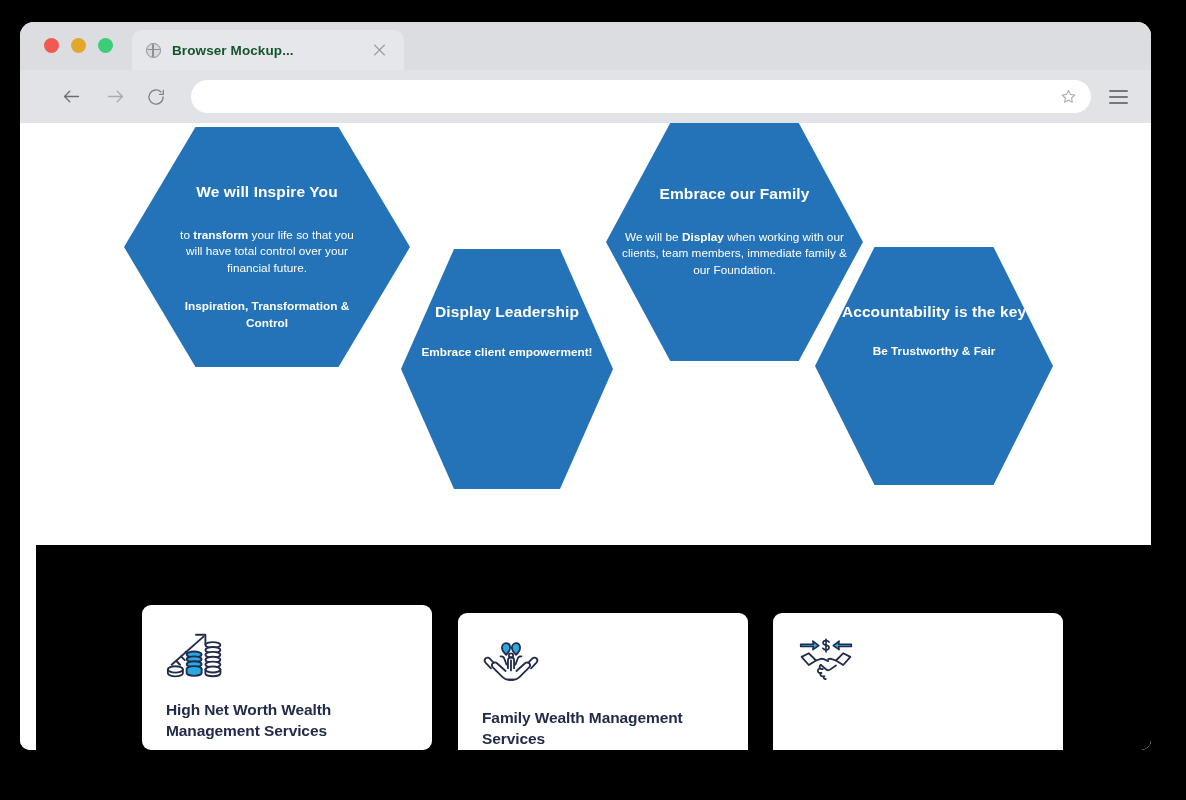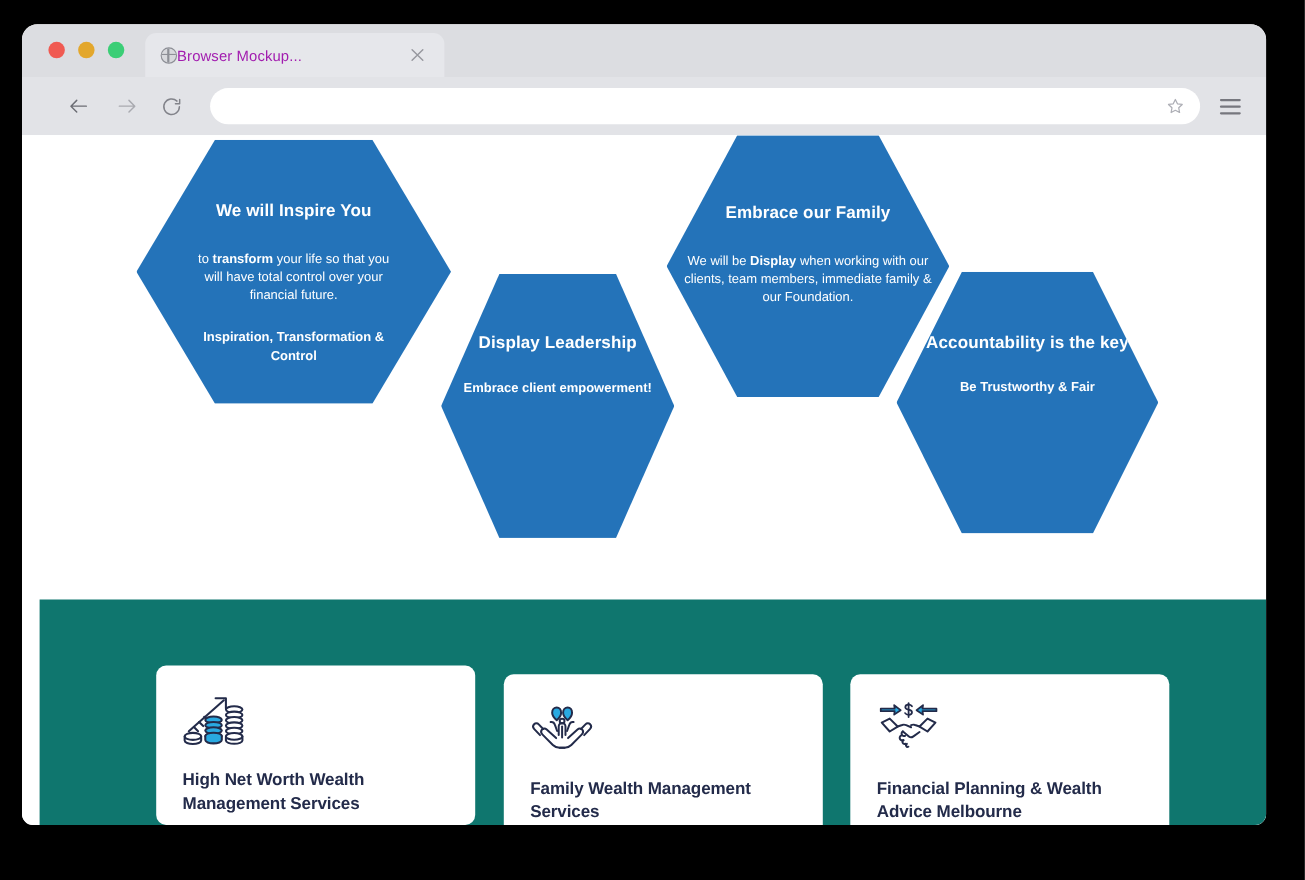--- a/index.html
+++ b/index.html
@@ -63,26 +63,27 @@
     content: "";
     position: absolute; left: 5px; top: -1px;
     width: 1.6px; height: 16px; background: #8d8f96;
   }
   .tab-favicon::after {
     content: "";
     position: absolute; left: -2px; top: 5.2px;
     width: 18px; height: 1.6px; background: #8d8f96;
   }
   .tab-title {
-    margin-left: 0;
+    margin-left: 11px;
     font-size: 13.5px;
-    color: #a21caf;
+    color: #14532d;
     white-space: nowrap;
     overflow: hidden;
     letter-spacing: .1px;
+    font-weight: bold;
   }
   .tab-close {
     position: absolute; right: 18px; top: 50%;
     transform: translateY(-50%);
     width: 13px; height: 13px;
     color: #96979e;
   }
   .tab-close svg { display: block; }
 
   
@@ -213,21 +214,21 @@
     width: 238px; height: 238px;
   }
   .hex-4 .hex-title { margin-top: 56px; }
   .hex-4 .hex-body  { margin-top: 26px; width: 228px; }
   .hex-4 .hex-tag   { margin-top: 21px; width: 210px; }
 
   
   .cards-band {
     position: absolute;
     left: 16px; right: 0; top: 422px; bottom: 0;
-    background: #0f766e;
+    background: #000000;
   }
   .card {
     position: absolute;
     background: #ffffff;
     border-radius: 9px;
     padding: 24px 24px 0 24px;
   }
   .card-1 { left: 106px; top: 60px; width: 290px; height: 145px; }
   .card-2 { left: 422px; top: 68px; width: 290px; height: 145px; }
   .card-3 { left: 737px; top: 68px; width: 290px; height: 145px; }
@@ -382,18 +383,17 @@
             <path d="M59 22l-8-4-8 8 8 5z"></path>
             <path d="M21 26l4.5-1.6c1.3-.5 2.7-.4 4 .1l5 2.2"></path>
             <path d="M43 26l-4.5-1.6c-1.3-.5-2.7-.4-4 .1"></path>
             <path d="M43 31.5l-6.5 4.6c-1.3.9-3 .8-4.2-.2l-6-5"></path>
             <path d="M26.3 30.9c-1.2.6-1.7 2.1-1.1 3.3.6 1.2 2.1 1.7 3.3 1.1"></path>
             <path d="M24.4 35.2c-1.2.6-1.7 2.1-1.1 3.3.6 1.2 2.1 1.7 3.3 1.1"></path>
             <path d="M27 39.7c-1 .5-1.4 1.7-.9 2.7.5 1 1.7 1.4 2.7.9"></path>
             <path d="M30.3 43.4c-.8.4-1.1 1.4-.7 2.2.4.8 1.4 1.1 2.2.7"></path>
           </svg>
         </div>
-        <div class="card-title">Financial Planning &amp; Wealth Advice Melbourne</div>
       </div>
 
     </div>
   </div>
 </div>
 
 </body></html>

